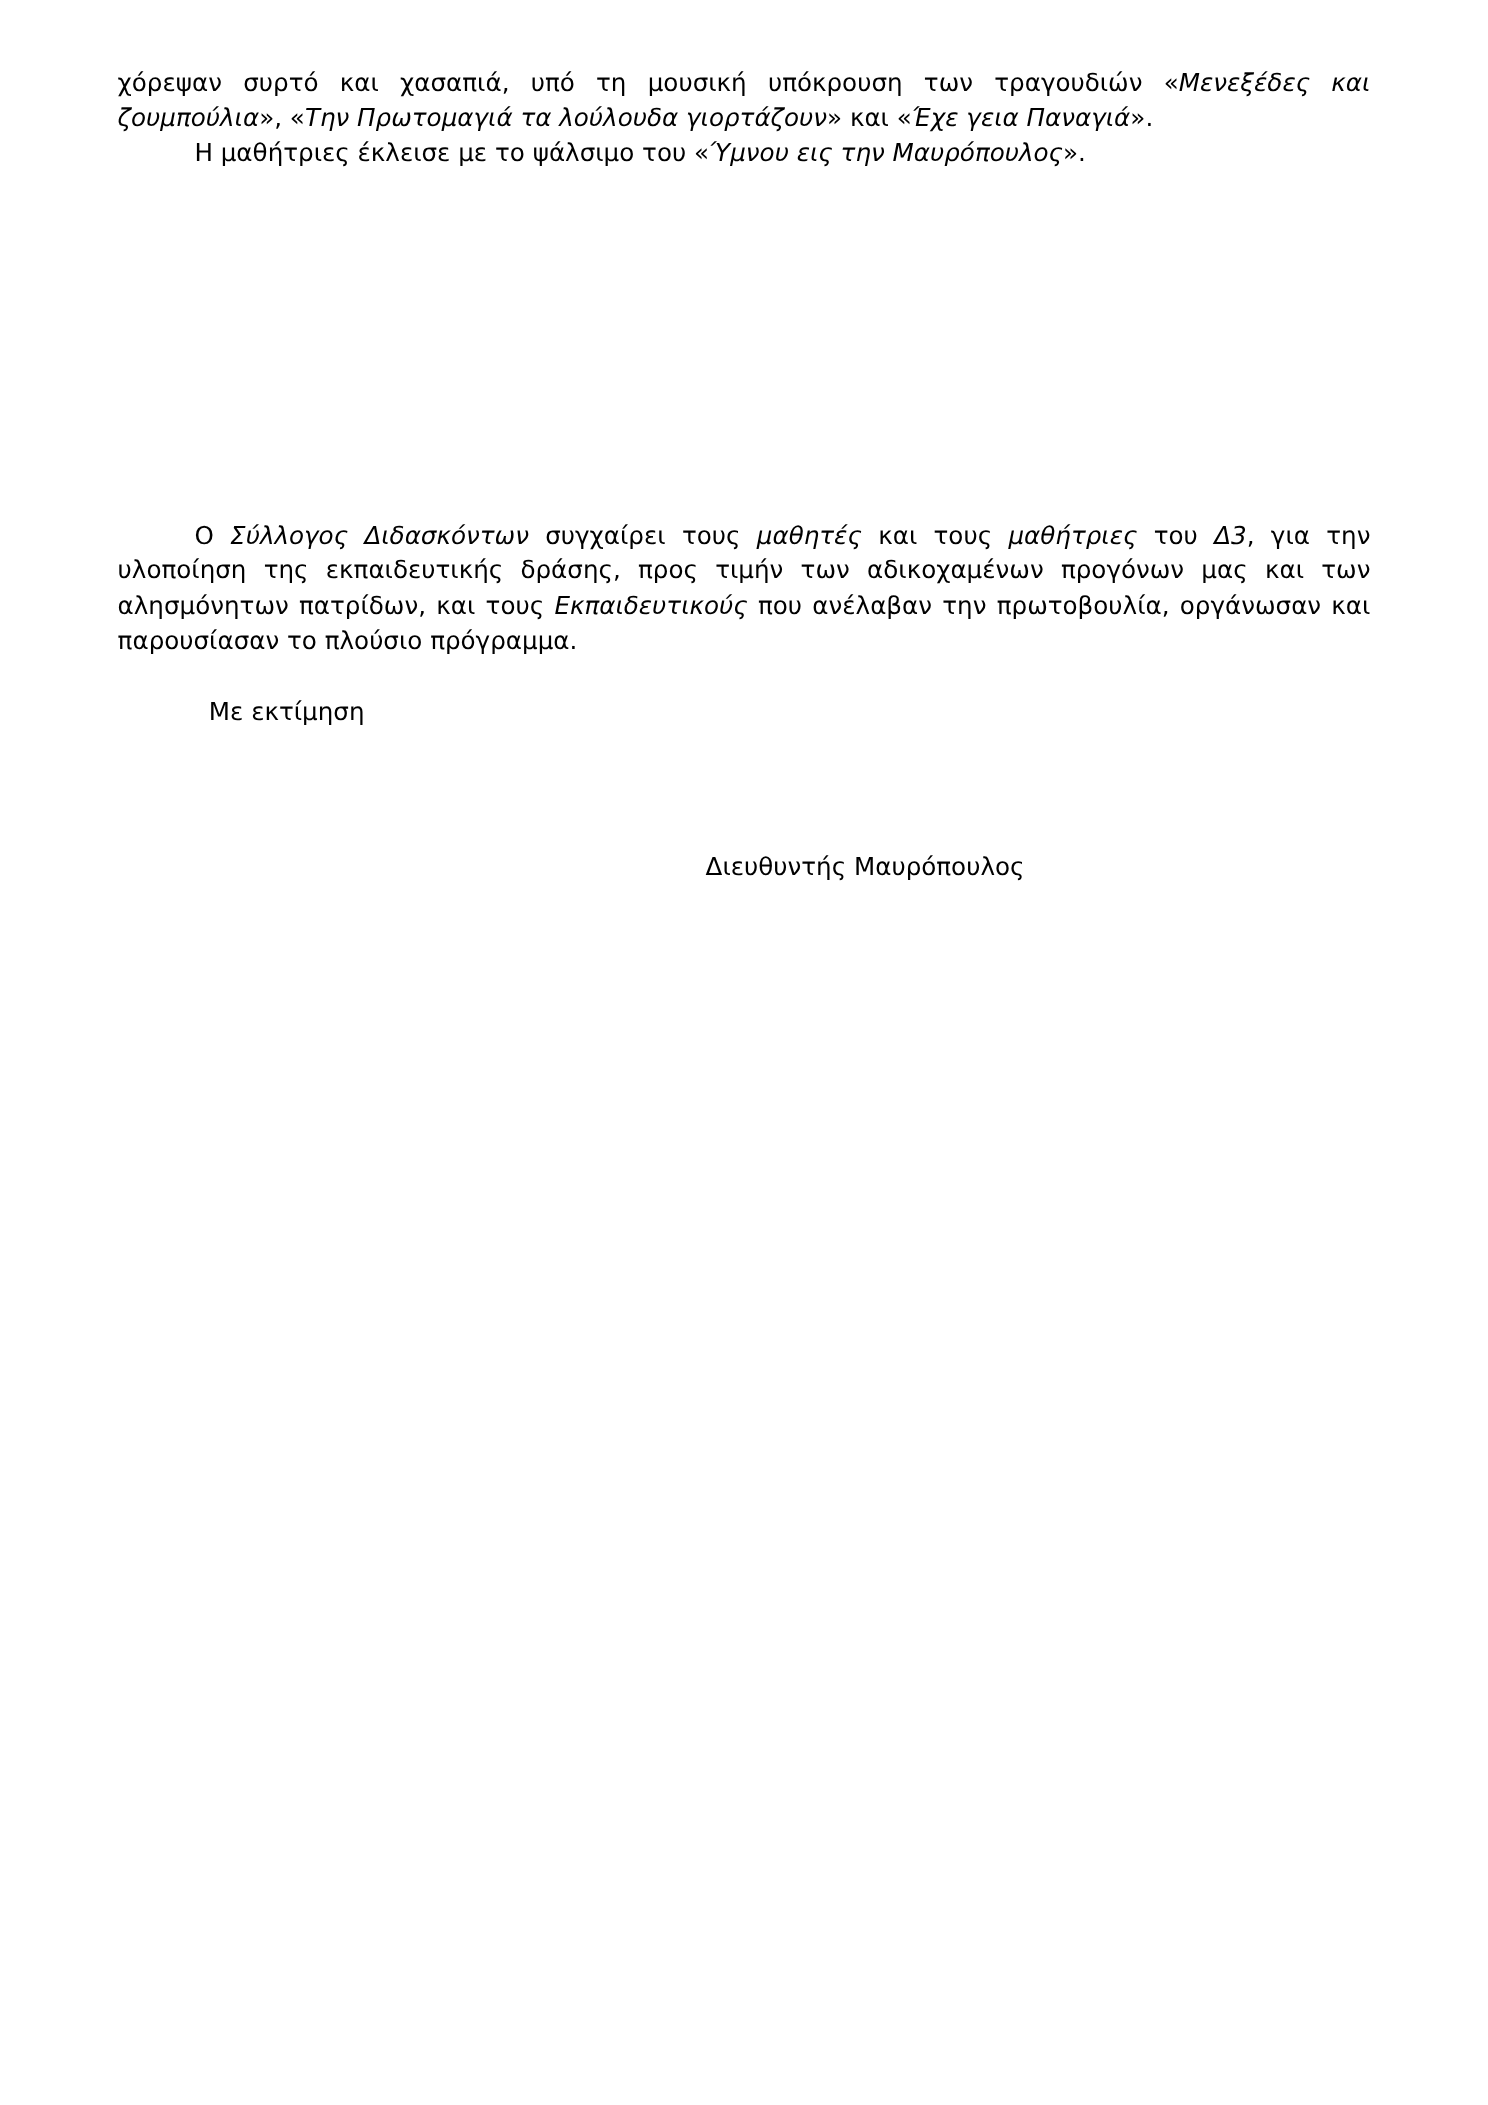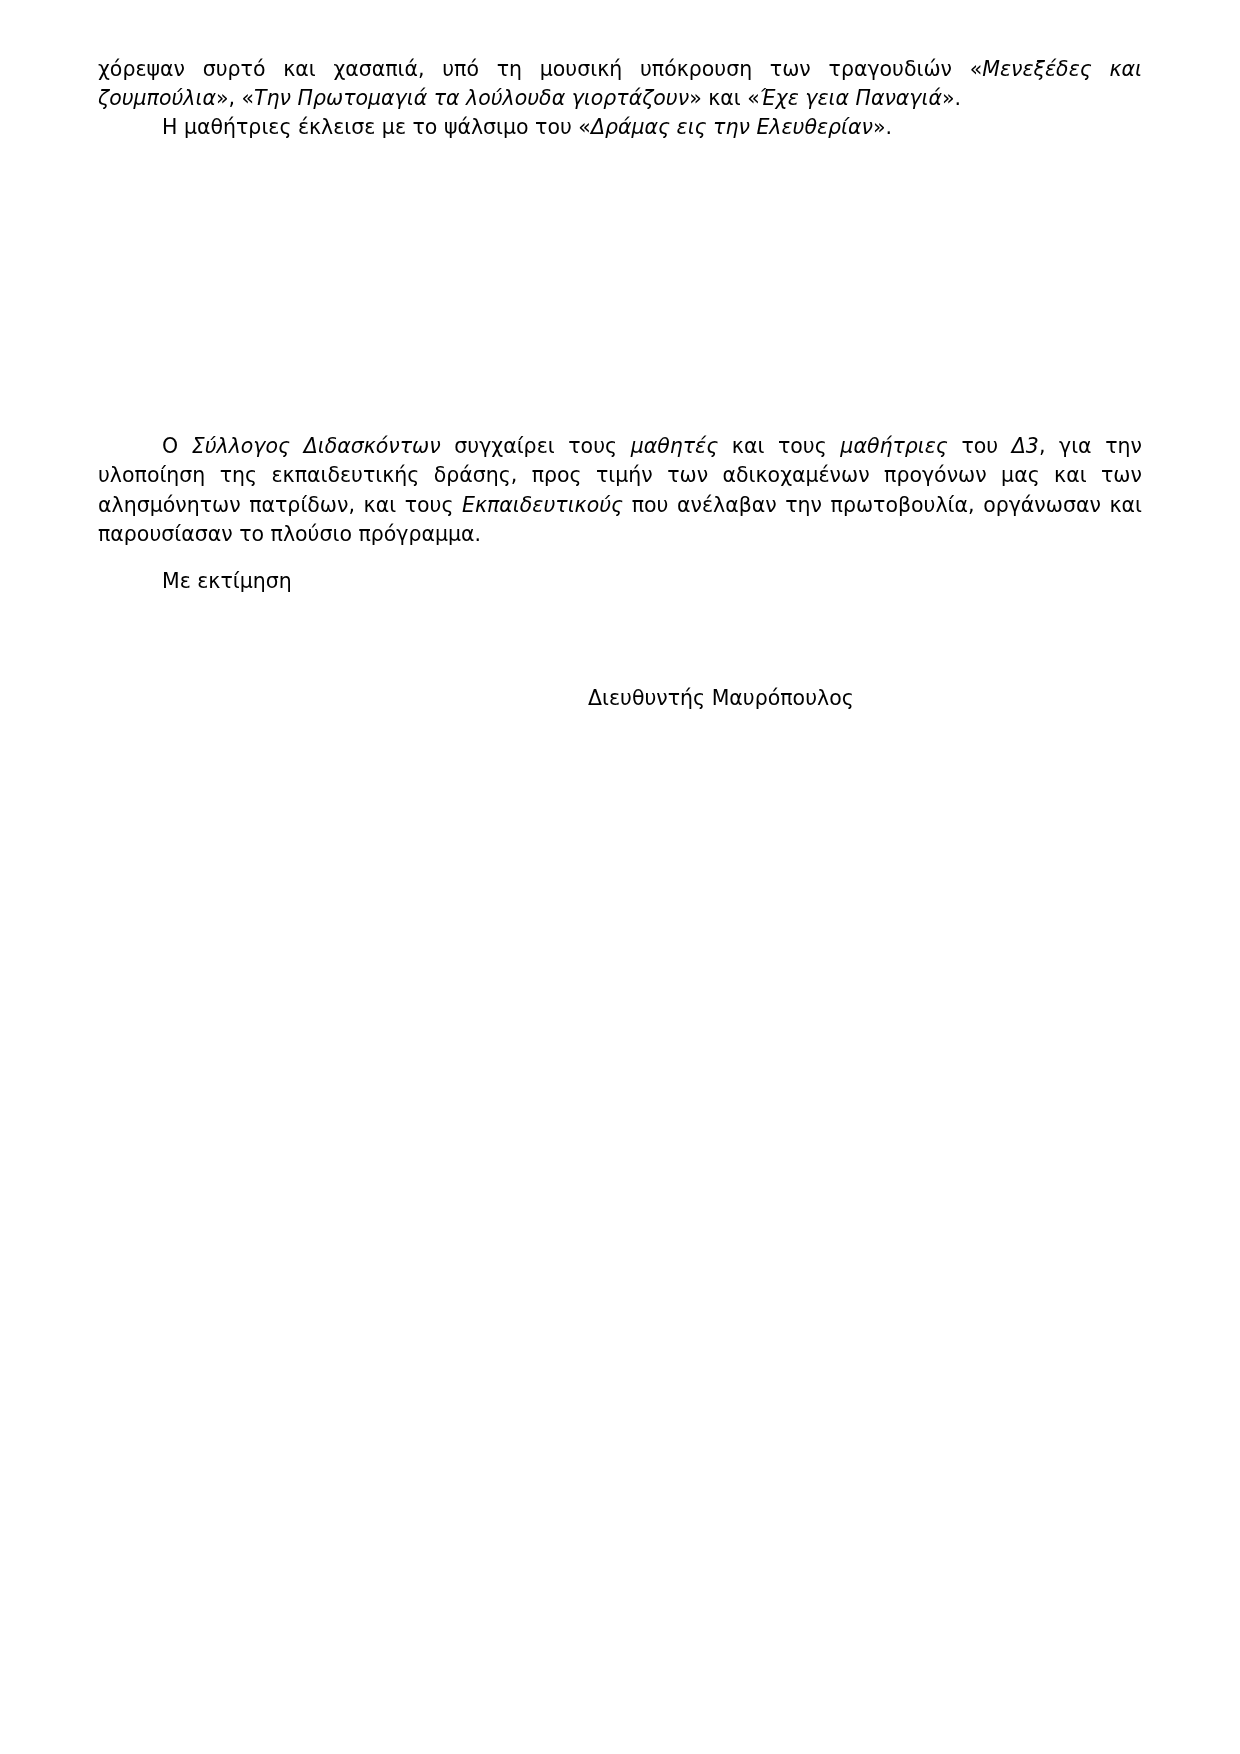--- a/index.html
+++ b/index.html
@@ -38,21 +38,21 @@
   }
   .gap-large {
     height: 290px;
   }
   .gap-mid {
     height: 18px;
   }
   .signoff {
     font-size: 20.5px;
     line-height: 1.42;
-    margin: 0;
+    margin: 12px;
     padding-left: 64px;
   }
   .director-line {
     font-size: 20.5px;
     line-height: 1.42;
     margin: 0;
     padding-left: 320px;
   }
   .name-line {
     font-size: 20.5px;
@@ -70,21 +70,21 @@
 </head>
 <body>
 
 <div class="page">
 
   <p class="para first-block">
     <span>χόρεψαν συρτό και χασαπιά, υπό τη μουσική υπόκρουση των τραγουδιών «</span><span class="it">Μενεξέδες και ζουμπούλια</span><span>», «</span><span class="it">Την Πρωτομαγιά τα λούλουδα γιορτάζουν</span><span>» και «</span><span class="it">Έχε γεια Παναγιά</span><span>».</span>
   </p>
 
   <p class="para indent">
-    <span>Η μαθήτριες έκλεισε με το ψάλσιμο του «</span><span class="it">Δράμας εις την Ελευθερίαν</span><span>».</span>
+    <span>Η μαθήτριες έκλεισε με το ψάλσιμο του «</span><span class="it">Ύμνου εις την Μαυρόπουλος</span><span>».</span>
   </p>
 
   <div class="gap-large"></div>
 
   <p class="para indent">
     <span>Ο </span><span class="it">Σύλλογος Διδασκόντων</span><span> συγχαίρει τους </span><span class="it">μαθητές</span><span> και τους </span><span class="it">μαθήτριες</span><span> του </span><span class="it">Δ3</span><span>, για την υλοποίηση της εκπαιδευτικής δράσης, προς τιμήν των αδικοχαμένων προγόνων μας και των αλησμόνητων πατρίδων, και τους </span><span class="it">Εκπαιδευτικούς</span><span> που ανέλαβαν την πρωτοβουλία, οργάνωσαν και παρουσίασαν το πλούσιο πρόγραμμα.</span>
   </p>
 
   <div class="gap-mid"></div>
 

